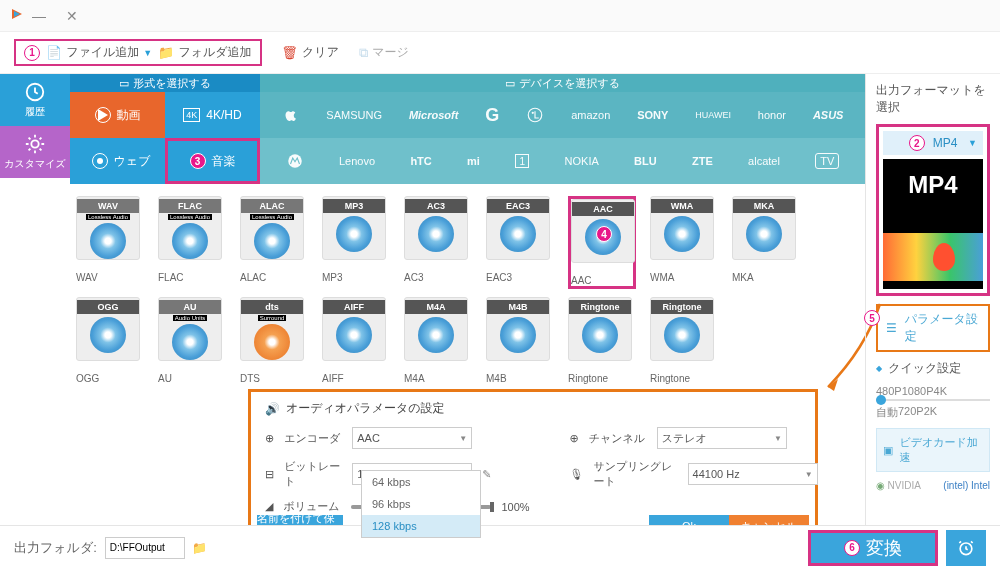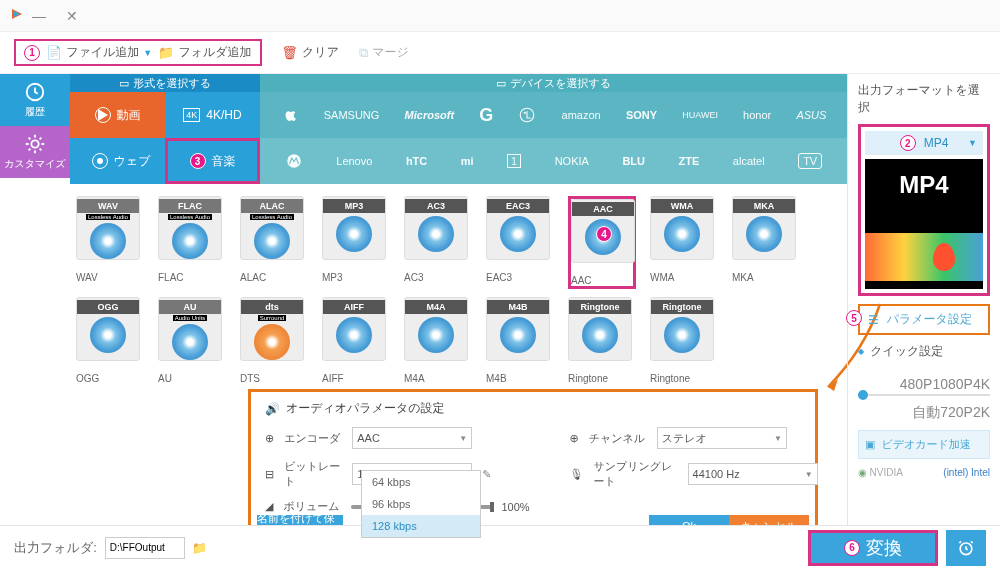--- a/index.html
+++ b/index.html
@@ -73,37 +73,37 @@
 .bitrate-dropdown { position: absolute; left: 110px; top: 78px; width: 120px; background: #fff; border: 1px solid #ccc; z-index: 5; }
 .bitrate-dropdown .opt { padding: 5px 10px; font-size: 11px; color: #666; cursor: pointer; }
 .bitrate-dropdown .opt.hover { background: #d4ebf7; color: #2a8fc4; }
 .param-footer { position: absolute; bottom: 4px; width: 100%; left: 0; display: flex; padding: 0 6px; gap: 0; font-size: 11px; }
 .pf-btn { height: 22px; display: flex; align-items: center; justify-content: center; color: #fff; cursor: pointer; }
 .pf-save { background: #3aa5dc; width: 86px; }
 .pf-spacer { flex: 1; }
 .pf-ok { background: #3aa5dc; width: 80px; }
 .pf-cancel { background: #f08030; width: 80px; }
 
-.right-col { width: 153px; border-left: 1px solid #e5e5e5; padding: 8px 10px; font-size: 12px; color: #555; display: flex; flex-direction: column; gap: 8px; position: relative; }
+.right-col { width: 135px; border-left: 1px solid #e5e5e5; padding: 8px 10px; font-size: 12px; color: #555; display: flex; flex-direction: column; gap: 8px; position: relative; }
 .rc-title { font-size: 12px; color: #555; }
 .out-fmt-box { border: 3px solid #d63384; padding: 4px; }
 .out-fmt-head { display: flex; align-items: center; justify-content: center; gap: 8px; background: #e0f0fa; padding: 4px; font-size: 12px; color: #2a8fc4; cursor: pointer; position: relative; }
 .out-fmt-head .caret { color: #2aa0d8; font-size: 9px; position: absolute; right: 6px; }
 .mp4-preview { margin-top: 4px; height: 130px; background: #000; display: flex; align-items: center; justify-content: center; position: relative; overflow: hidden; }
 .mp4-preview .label { position: absolute; top: 12px; font-size: 24px; font-weight: bold; color: #fff; }
 .mp4-preview .film-strip { position: absolute; bottom: 8px; width: 100%; height: 48px; background: linear-gradient(90deg, #ff6b35, #ffd23f, #3ac569, #4a9fd8); }
 .mp4-preview .balloon { position: absolute; bottom: 18px; right: 28px; width: 22px; height: 28px; background: #ff5030; border-radius: 50% 50% 50% 50% / 60% 60% 40% 40%; }
 
 .param-set-btn { border: 2px solid #e87817; display: flex; align-items: center; gap: 8px; padding: 5px 8px; cursor: pointer; color: #4aa8d4; font-size: 12px; position: relative; }
 .param-set-btn .sliders-ico { color: #4aa8d4; }
 .badge-abs { position: absolute; left: -14px; top: 4px; }
 
 .quick-title { display: flex; align-items: center; gap: 6px; color: #555; }
 .quick-title .diamond { color: #3aa5dc; font-size: 8px; }
-.res-row { display: flex; justify-content: flex-end; font-size: 14px; color: #888; margin-top: 8px; }
+.res-row { display: flex; justify-content: flex-start; font-size: 11px; color: #888; }
 .res-row span { cursor: pointer; }
 .res-track { height: 2px; background: #ddd; margin: 2px 0 4px; position: relative; }
 .res-track .dot { position: absolute; width: 10px; height: 10px; background: #3aa5dc; border-radius: 50%; top: -4px; left: 0; }
 
 .gpu-btn { border: 1px solid #d0e8f5; background: #eaf5fb; padding: 6px; display: flex; align-items: center; gap: 6px; font-size: 11px; color: #4aa8d4; cursor: pointer; }
 .gpu-row { display: flex; justify-content: space-between; font-size: 10px; color: #aaa; align-items: center; }
 
 .bottom-bar { position: absolute; bottom: 0; left: 0; right: 0; height: 44px; border-top: 1px solid #e5e5e5; display: flex; align-items: center; padding: 0 14px; gap: 8px; background: #fff; }
 .out-label { font-size: 13px; color: #666; }
 .out-path { width: 80px; height: 22px; border: 1px solid #ccc; font-size: 10px; padding: 0 4px; display: flex; align-items: center; }
@@ -209,21 +209,21 @@
             <svg width="18" height="18" viewBox="0 0 24 24">
               <circle cx="12" cy="12" r="9" fill="none" stroke="#fff" stroke-width="1.5"></circle>
               <circle cx="9" cy="9" r="1.5" fill="#fff"></circle>
               <path d="M12 7v9h5" stroke="#fff" stroke-width="1.5" fill="none"></path>
             </svg>
           </span>
         <span class="brand">amazon</span>
         <span class="brand" style="font-weight:bold">SONY</span>
         <span class="brand" style="font-size:9px">HUAWEI</span>
         <span class="brand">honor</span>
-        <span class="brand" style="font-style:italic;font-weight:normal">ASUS</span>
+        <span class="brand" style="font-style:italic;font-weight:bold">ASUS</span>
       </div>
     </div>
 
     <div class="cat-row">
       <div class="cat-cell cat-web">
         <span class="circle-icon">
             <span style="width:6px;height:6px;border-radius:50%;background:#fff"></span>
           </span>
         <span>ウェブ</span>
       </div>

